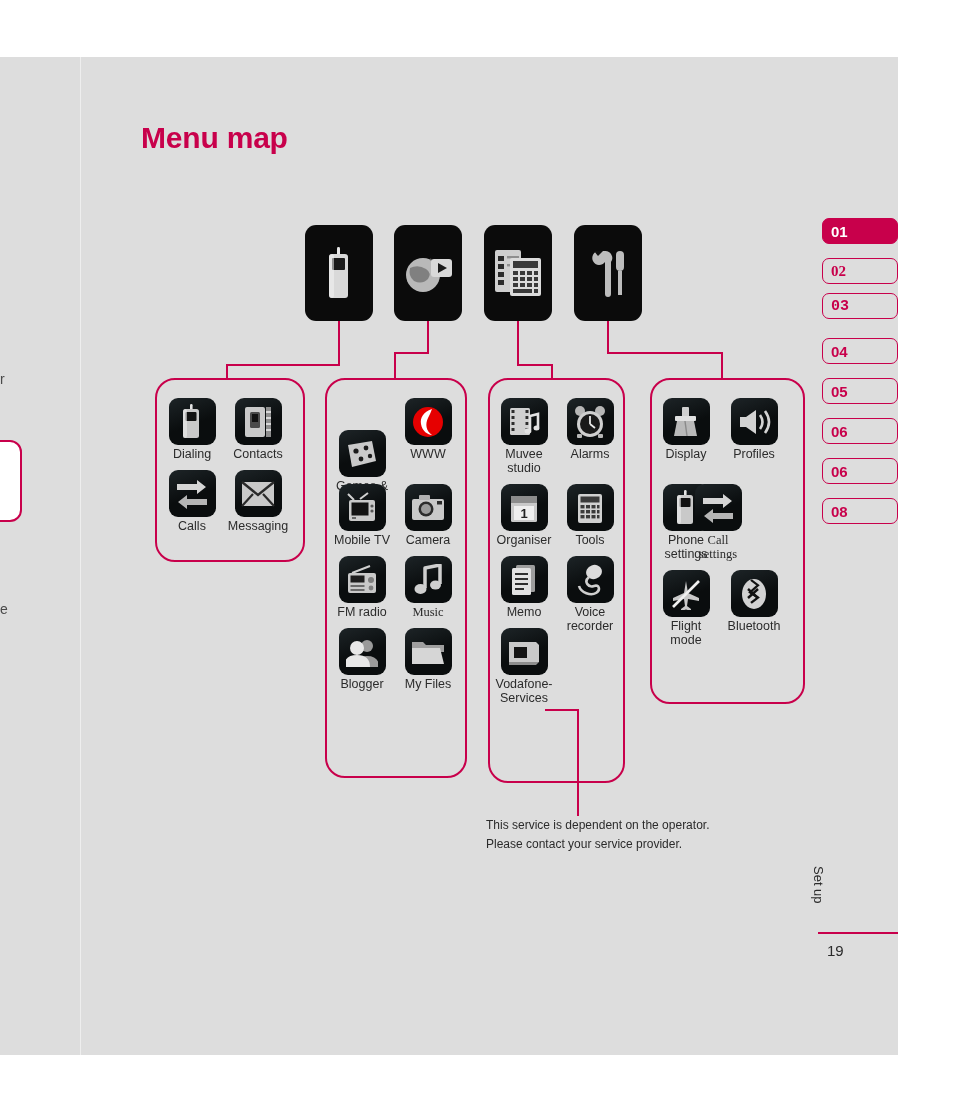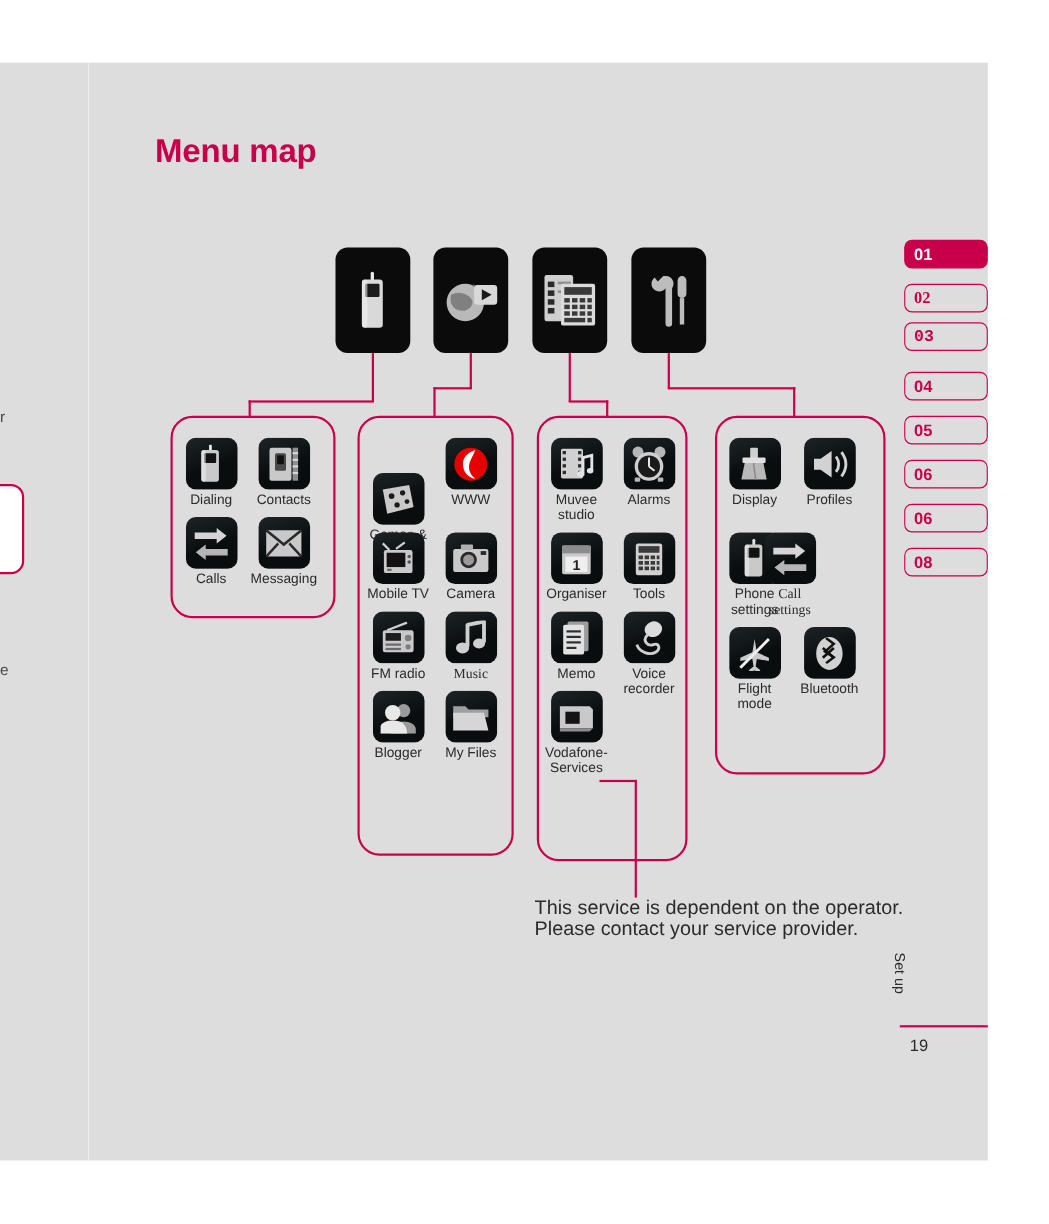--- a/index.html
+++ b/index.html
@@ -64,21 +64,21 @@
   }
   .tile svg{display:block;}
   .caption{
     margin-top:3px;font-size:12.5px;color:#2b2b2b;line-height:13.5px;
     white-space:pre-line;
   }
 
   
   #footnote{
     position:absolute;left:486px;top:816px;
-    font-size:18px;color:#2b2b2b;line-height:19px;white-space:pre-line;
+    font-size:12px;color:#2b2b2b;line-height:19px;white-space:pre-line;
   }
 
   
   .tab{
     position:absolute;left:822px;width:76px;height:26px;
     border:1.6px solid #c8004b;border-radius:7px;box-sizing:border-box;
     color:#c8004b;font-size:15px;font-weight:bold;
     display:flex;align-items:center;padding-left:8px;
     background:transparent;
   }

